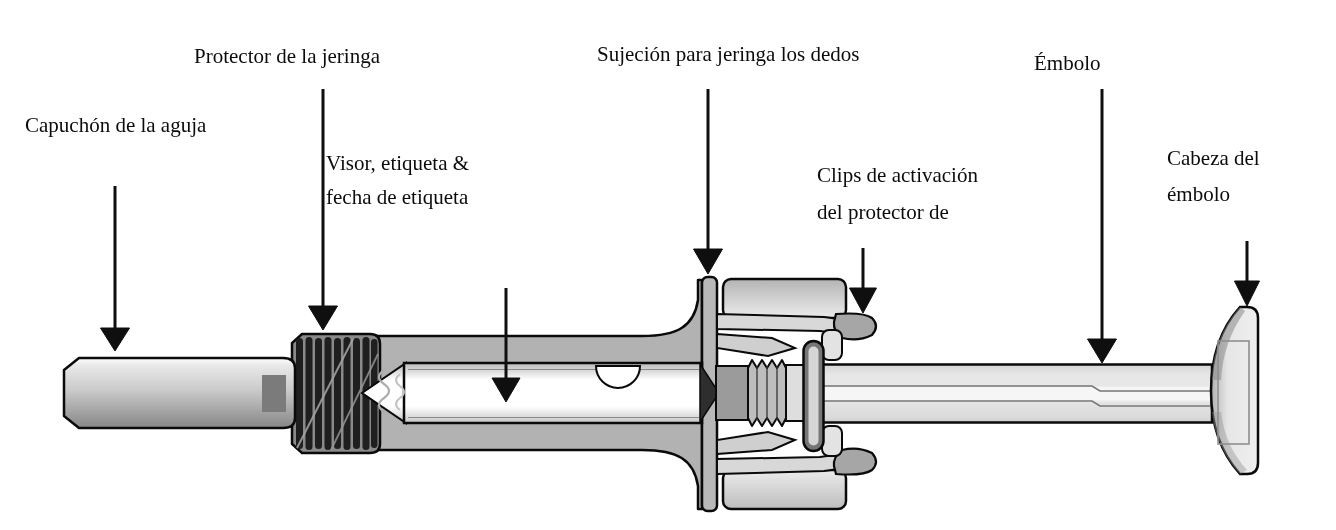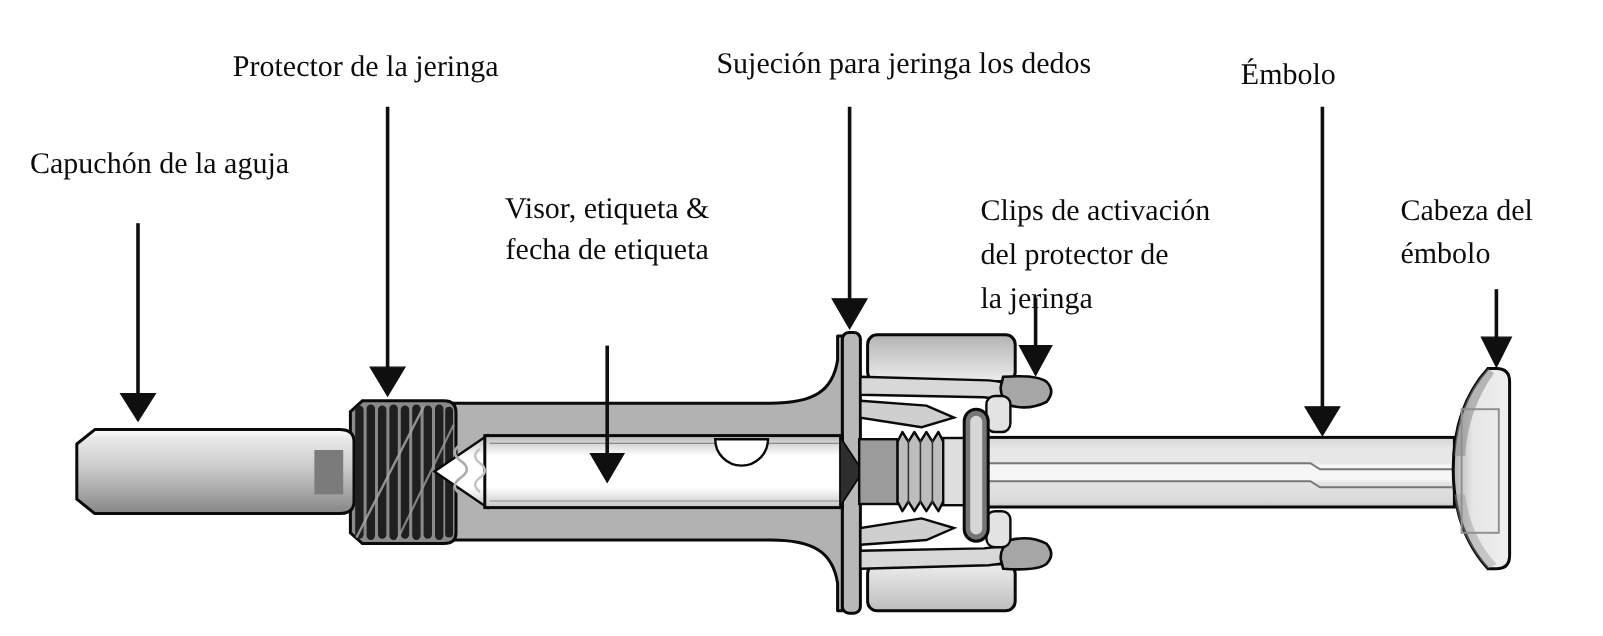--- a/index.html
+++ b/index.html
@@ -1,20 +1,20 @@
 <!DOCTYPE html>
 <html><head>
 <meta charset="utf-8">
 <style>
   html,body{margin:0;padding:0;background:#ffffff;}
   #stage{position:relative;width:1336px;height:530px;background:#ffffff;overflow:hidden;
          font-family:"Liberation Serif", serif;}
-  .lbl{position:absolute;font-size:25px;line-height:34px;color:#0c0c0c;white-space:nowrap;}
+  .lbl{position:absolute;font-size:21px;line-height:34px;color:#0c0c0c;white-space:nowrap;}
   .lbl span{display:block;}
-  .lbl.center{text-align:center;margin-top:12px;}
+  .lbl.center{}
   svg{position:absolute;left:0;top:0;}
 </style>
 </head>
 <body>
 
 <div id="stage">
 
 <svg width="1336" height="530" viewBox="0 0 1336 530">
   <defs>
     <linearGradient id="gradCap" x1="0" y1="0" x2="0" y2="1">
@@ -157,39 +157,38 @@
       <line x1="1102" y1="89" x2="1102" y2="341"></line>
           <polygon points="1087.5,339 1116.5,339 1102,363" stroke-width="1"></polygon>
     </g>
     <g>
       <line x1="1247" y1="241" x2="1247" y2="283"></line>
           <polygon points="1234.5,281 1259.5,281 1247,306" stroke-width="1"></polygon>
     </g>
   </g>
 </svg>
 
-<div class="lbl" style="left:25px;top:120px">
+<div class="lbl" style="left:25px;top:108px">
   <span>Capuchón de la aguja</span>
 </div>
 <div class="lbl" style="left:194px;top:39px">
   <span>Protector de la jeringa</span>
 </div>
 <div class="lbl center" style="left:326px;top:146px;width:360px">
   <span>Visor, etiqueta &amp;</span>
   <span>fecha de etiqueta</span>
 </div>
 <div class="lbl" style="left:597px;top:37px">
   <span>Sujeción para jeringa los dedos</span>
 </div>
 <div class="lbl" style="left:817px;top:157px;line-height:37px">
   <span>Clips de activación</span>
   <span>del protector de</span>
-  <span>la jeringa</span>
 </div>
 <div class="lbl" style="left:1034px;top:46px">
   <span>Émbolo</span>
 </div>
-<div class="lbl" style="left:1167px;top:158px;line-height:36px">
+<div class="lbl" style="left:1167px;top:140px;line-height:36px">
   <span>Cabeza del</span>
   <span>émbolo</span>
 </div>
 
 </div>
 
 </body></html>

